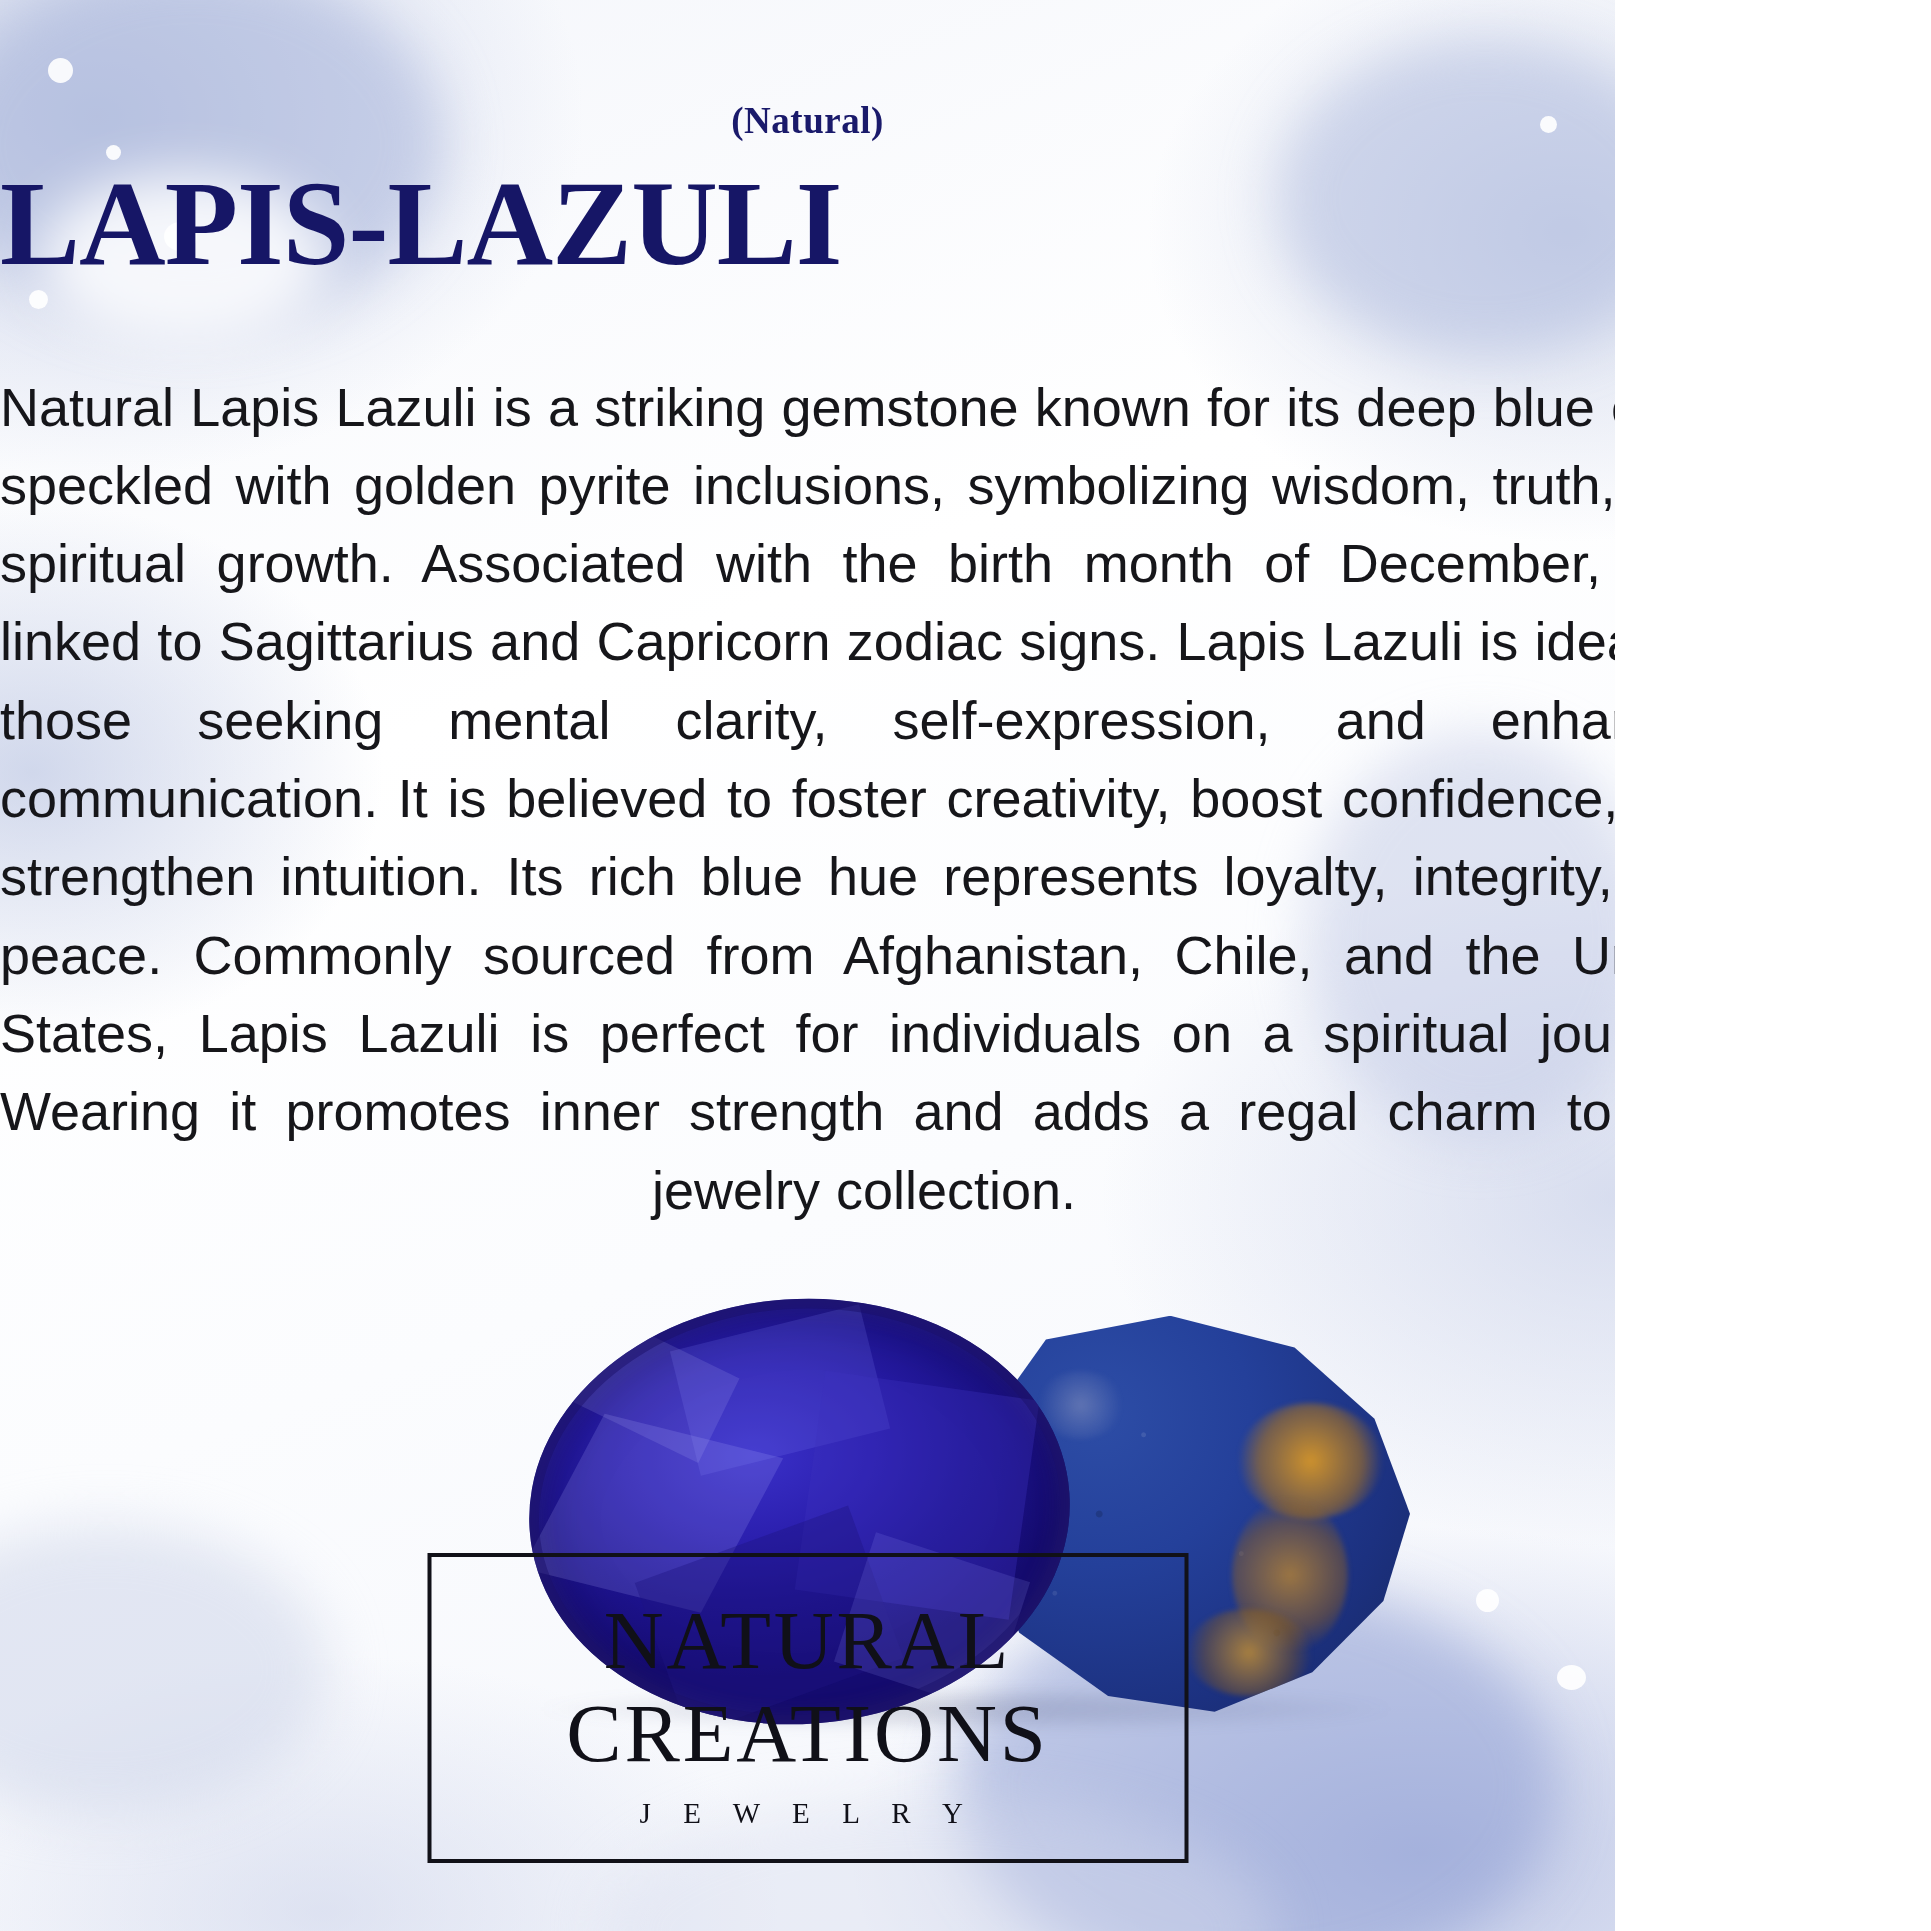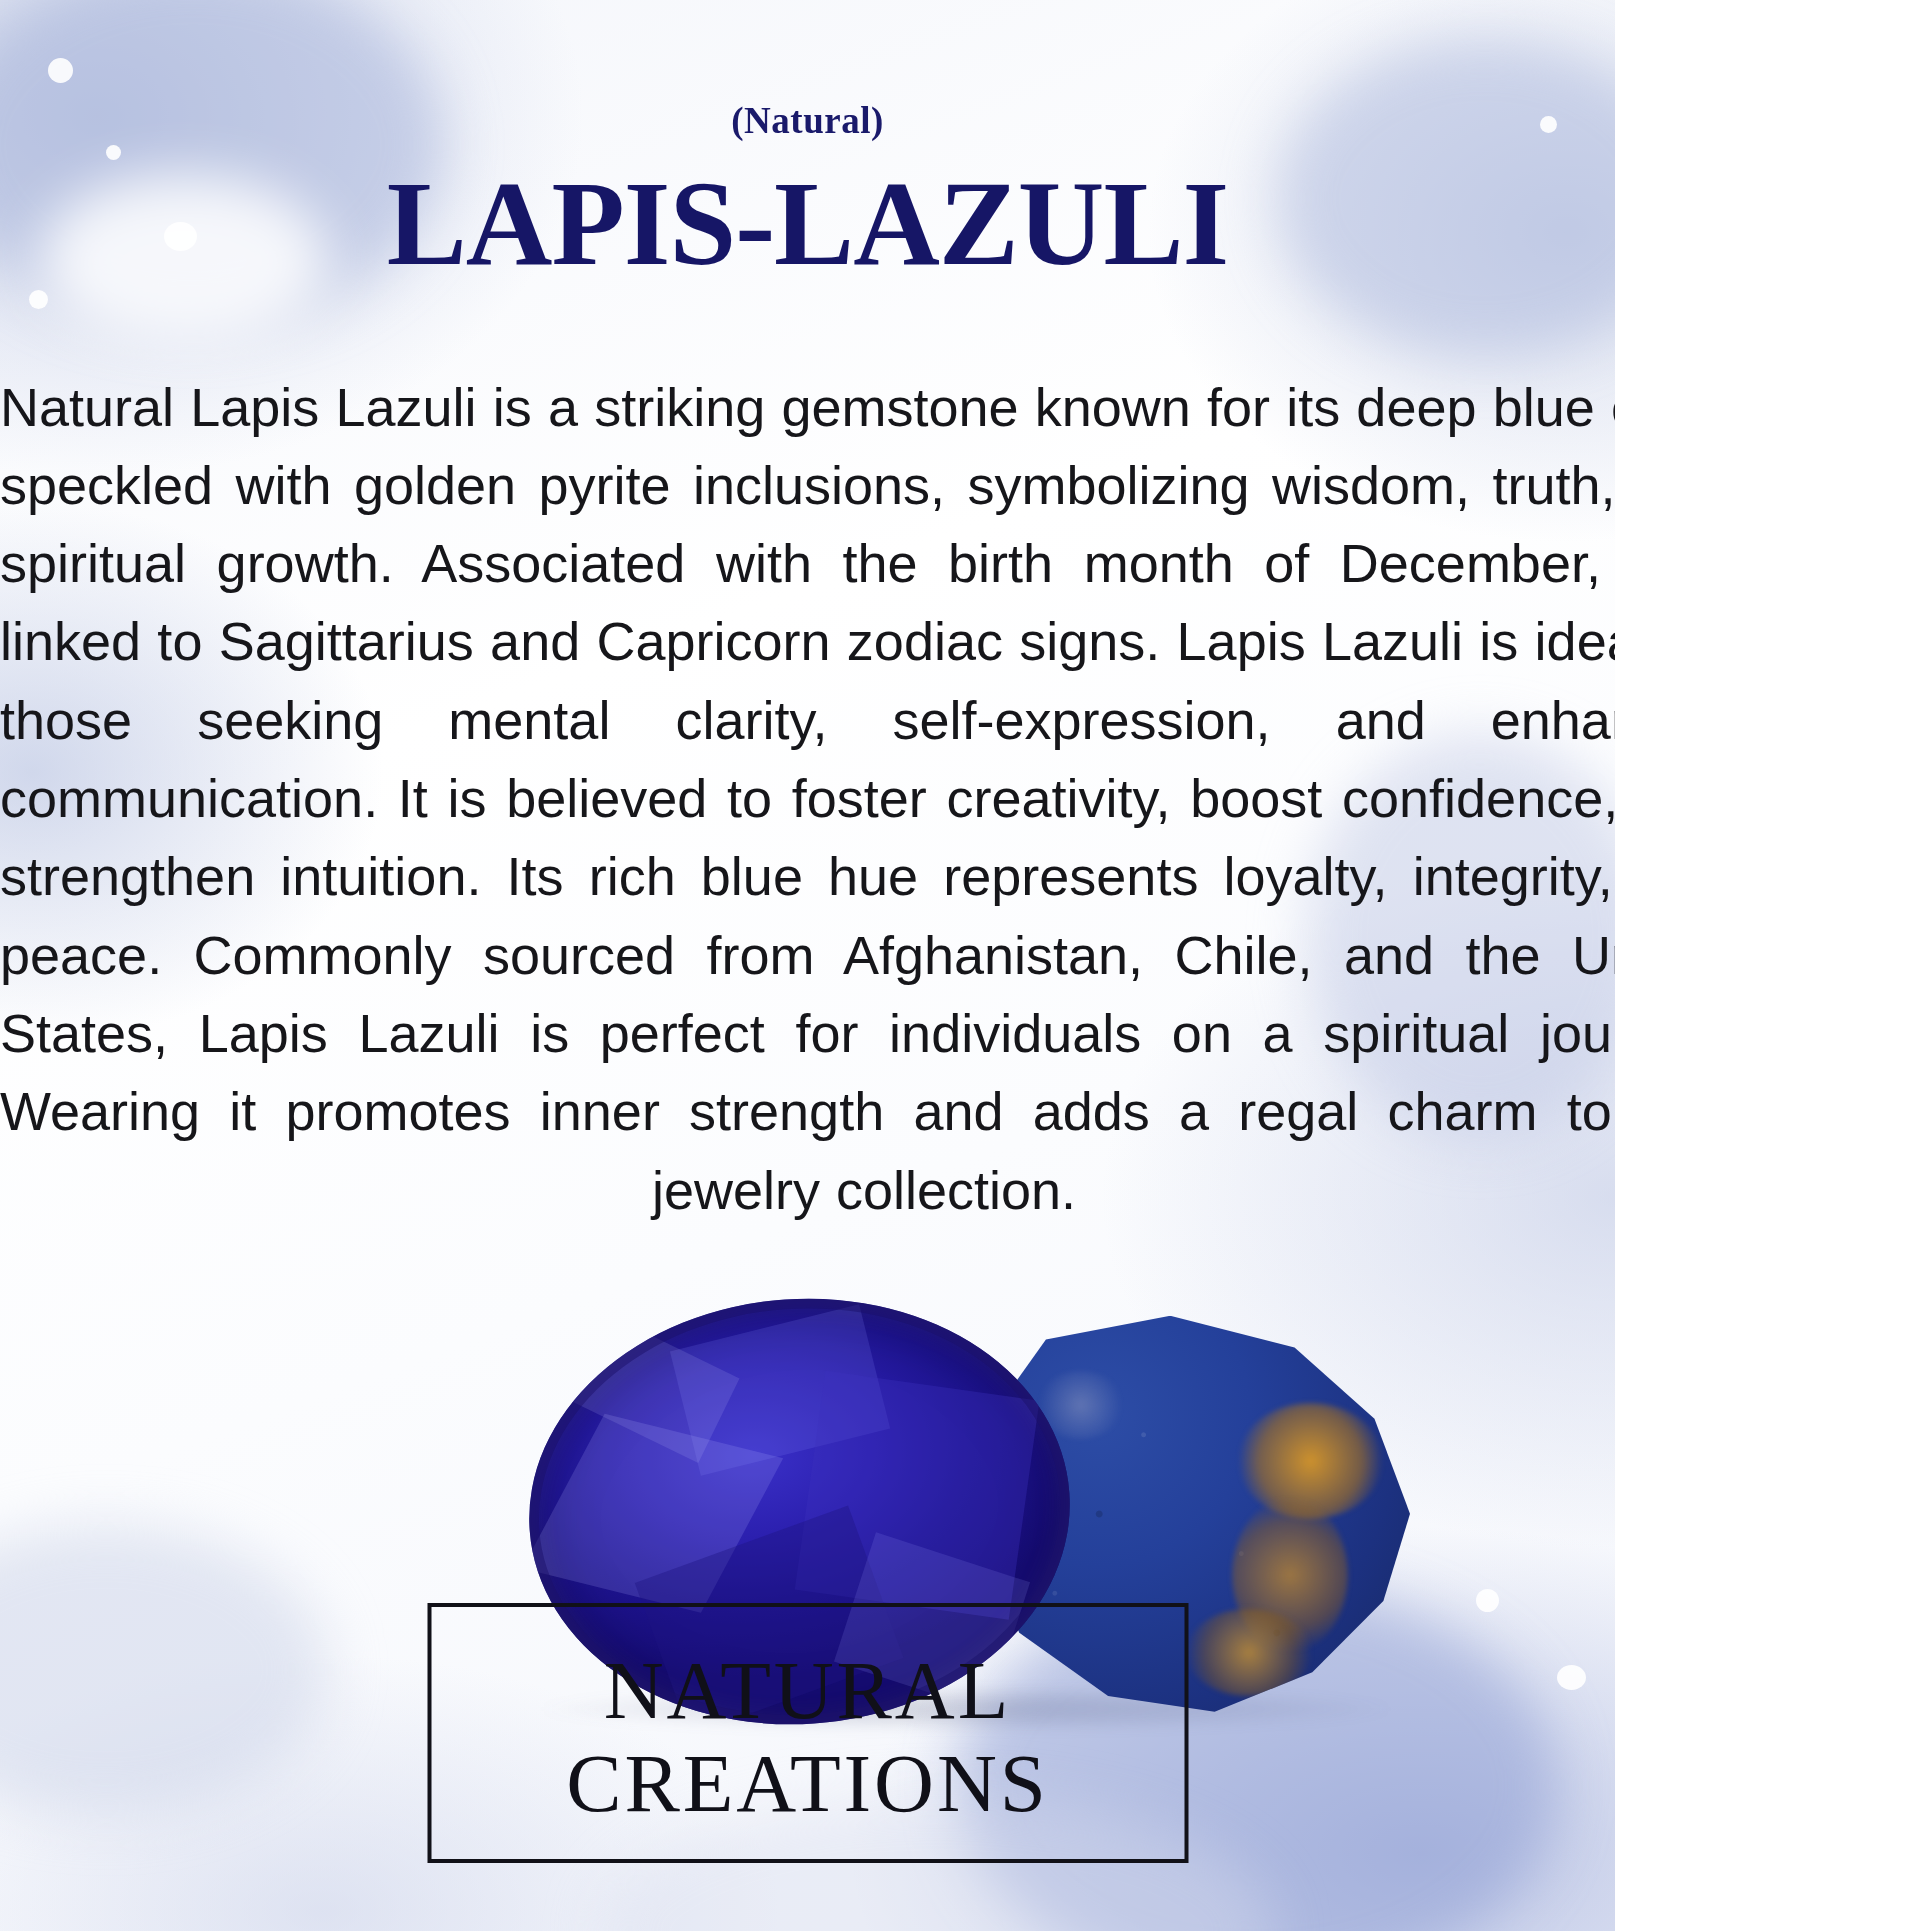--- a/index.html
+++ b/index.html
@@ -64,21 +64,20 @@
     font-family: "Liberation Serif", serif;
     font-weight: bold;
     font-size: 37px;
     color: #1a1a6b;
     letter-spacing: 0.5px;
     padding-top: 102px;
     line-height: 1;
   }
 
   .title {
-    text-align: center;
     font-family: "Liberation Serif", serif;
     font-weight: bold;
     font-size: 120px;
     color: #161666;
     letter-spacing: -1px;
     line-height: 1.06;
     margin-top: 21px;
   }
 
   .desc {
@@ -245,17 +244,18 @@
         <div class="facet f4"></div>
         <div class="facet f5"></div>
         <div class="facet f6"></div>
         <div class="rim"></div>
       </div>
     </div>
 
     <div class="logo-wrap">
       <div class="logo-line1">NATURAL</div>
       <div class="logo-line2">CREATIONS</div>
+      <div class="logo-sub">J E W E L R Y</div>
     </div>
 
   </div>
 </div>
 
 
 </body></html>

